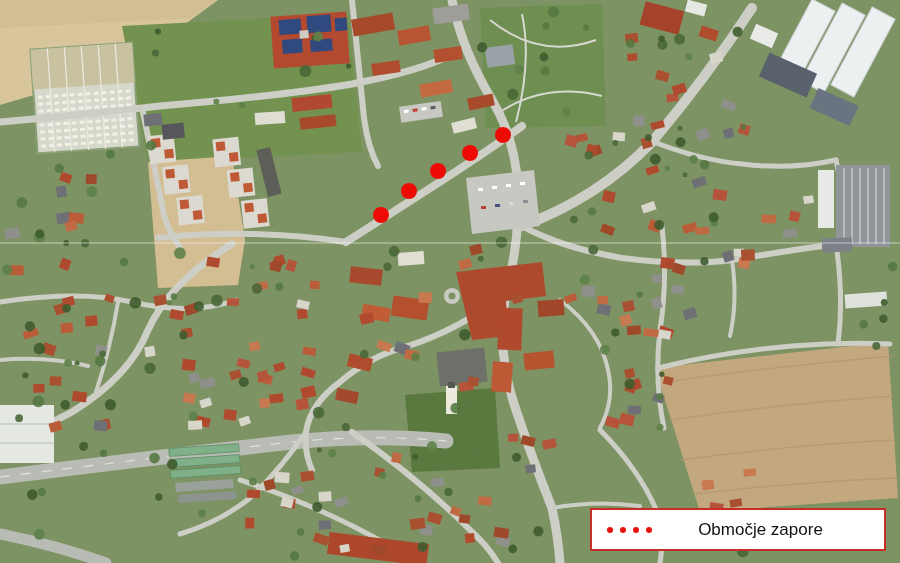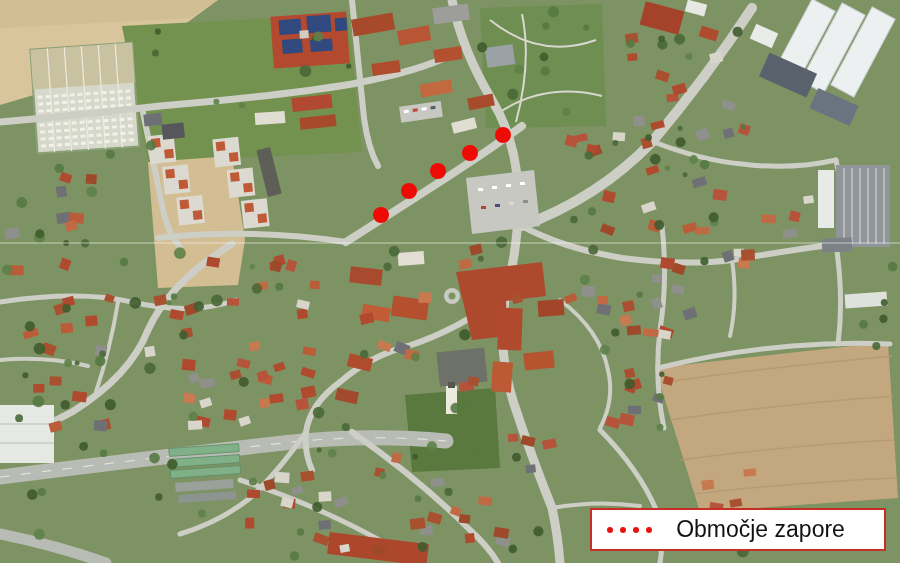--- a/index.html
+++ b/index.html
@@ -9,21 +9,21 @@
   }
   .stage svg{display:block;}
   .legend{
     position:absolute;left:590px;top:508px;width:296px;height:43px;
     box-sizing:border-box;background:#fff;border:2px solid #c62f28;
     display:flex;align-items:center;padding:0 15px;
   }
   .legend-dots{display:flex;gap:7px;align-items:center;}
   .legend-dots i{display:block;width:6px;height:6px;border-radius:50%;}
   .legend-label{
-    flex:1;text-align:center;font-size:23px;color:#111;line-height:1;
+    flex:1;text-align:center;font-size:17px;color:#111;line-height:1;
     white-space:nowrap;
   }
 </style>
 </head>
 <body>
 
 <div class="stage">
 
 <svg id="map-svg" width="900" height="563" viewBox="0 0 900 563">
 

